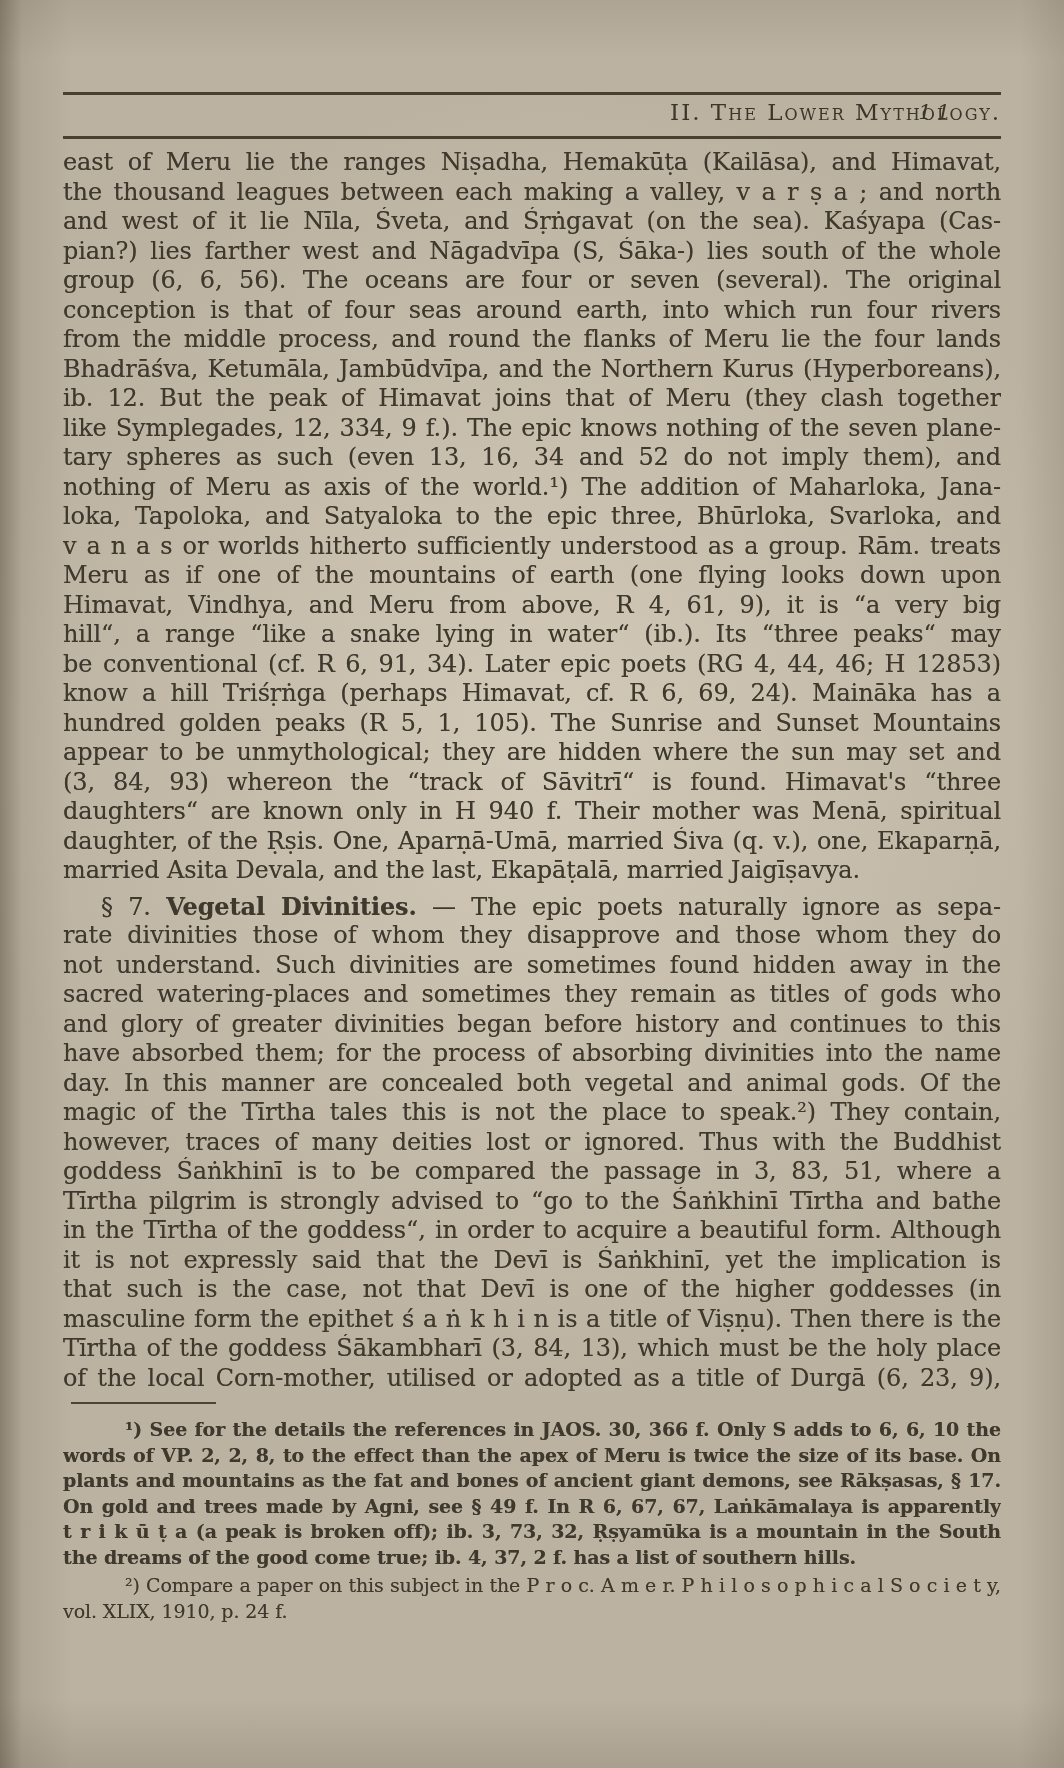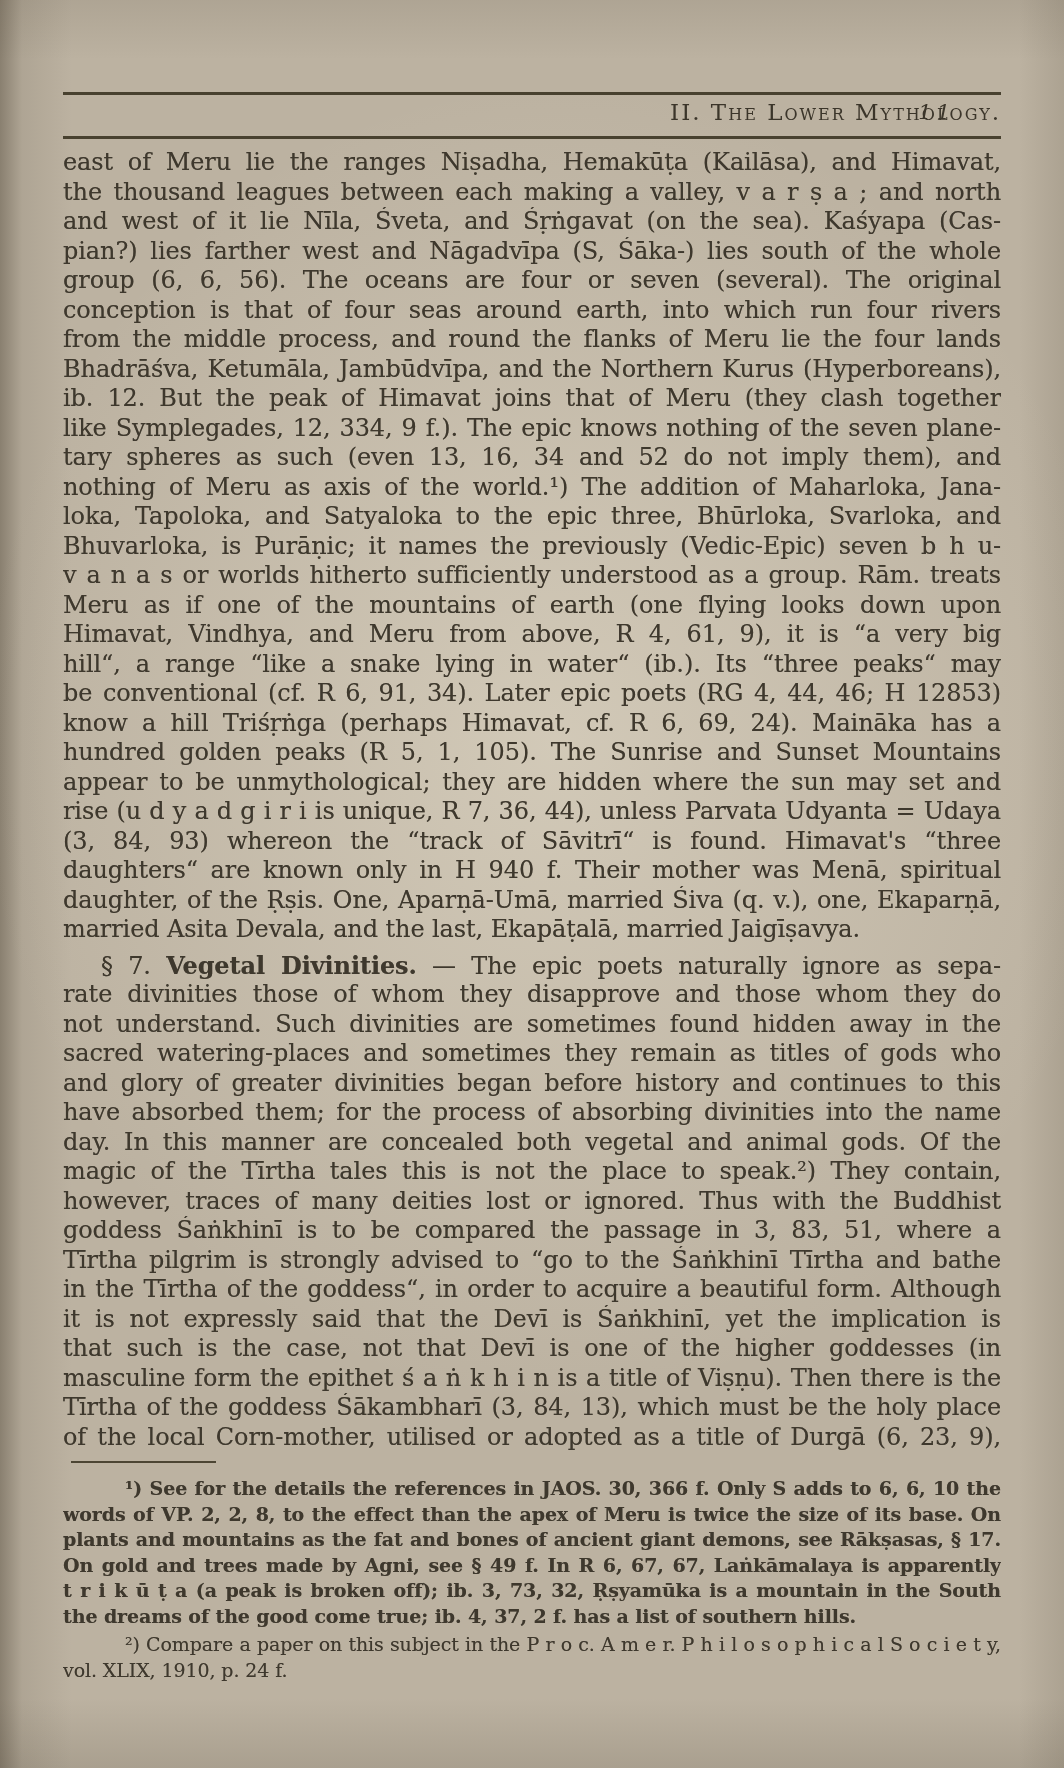--- a/index.html
+++ b/index.html
@@ -74,30 +74,28 @@
           <div class="line">pian?) lies farther west and Nāgadvīpa (S, Śāka-) lies south of the whole</div>
           <div class="line">group (6, 6, 56). The oceans are four or seven (several). The original</div>
           <div class="line">conception is that of four seas around earth, into which run four rivers</div>
           <div class="line">from the middle process, and round the flanks of Meru lie the four lands</div>
           <div class="line">Bhadrāśva, Ketumāla, Jambūdvīpa, and the Northern Kurus (Hyperboreans),</div>
           <div class="line">ib. 12. But the peak of Himavat joins that of Meru (they clash together</div>
           <div class="line">like Symplegades, 12, 334, 9 f.). The epic knows nothing of the seven plane-</div>
           <div class="line">tary spheres as such (even 13, 16, 34 and 52 do not imply them), and</div>
           <div class="line">nothing of Meru as axis of the world.¹)  The addition of Maharloka, Jana-</div>
           <div class="line">loka, Tapoloka, and Satyaloka to the epic three, Bhūrloka, Svarloka, and</div>
-          <div class="line">Bhuvarloka, is Purāṇic; it names the previously (Vedic-Epic) seven b h u-</div>
           <div class="line">v a n a s or worlds hitherto sufficiently understood as a group. Rām. treats</div>
           <div class="line">Meru as if one of the mountains of earth (one flying looks down upon</div>
           <div class="line">Himavat, Vindhya, and Meru from above, R 4, 61, 9), it is “a very big</div>
           <div class="line">hill“, a range “like a snake lying in water“ (ib.). Its “three peaks“ may</div>
           <div class="line">be conventional (cf. R 6, 91, 34). Later epic poets (RG 4, 44, 46; H 12853)</div>
           <div class="line">know a hill Triśṛṅga (perhaps Himavat, cf. R 6, 69, 24). Maināka has a</div>
           <div class="line">hundred golden peaks (R 5, 1, 105). The Sunrise and Sunset Mountains</div>
           <div class="line">appear to be unmythological; they are hidden where the sun may set and</div>
-          <div class="line">rise (u d y a d g i r i is unique, R 7, 36, 44), unless Parvata Udyanta = Udaya</div>
           <div class="line">(3, 84, 93) whereon the “track of Sāvitrī“ is found. Himavat's “three</div>
           <div class="line">daughters“ are known only in H 940 f. Their mother was Menā, spiritual</div>
           <div class="line">daughter, of the Ṛṣis. One, Aparṇā-Umā, married Śiva (q. v.), one, Ekaparṇā,</div>
           <div class="line">married Asita Devala, and the last, Ekapāṭalā, married Jaigīṣavya.</div>
         </div>
     </section>
 
     <section class="para para2">
       <div class="line heading-line">
         <span>§ 7.</span>

